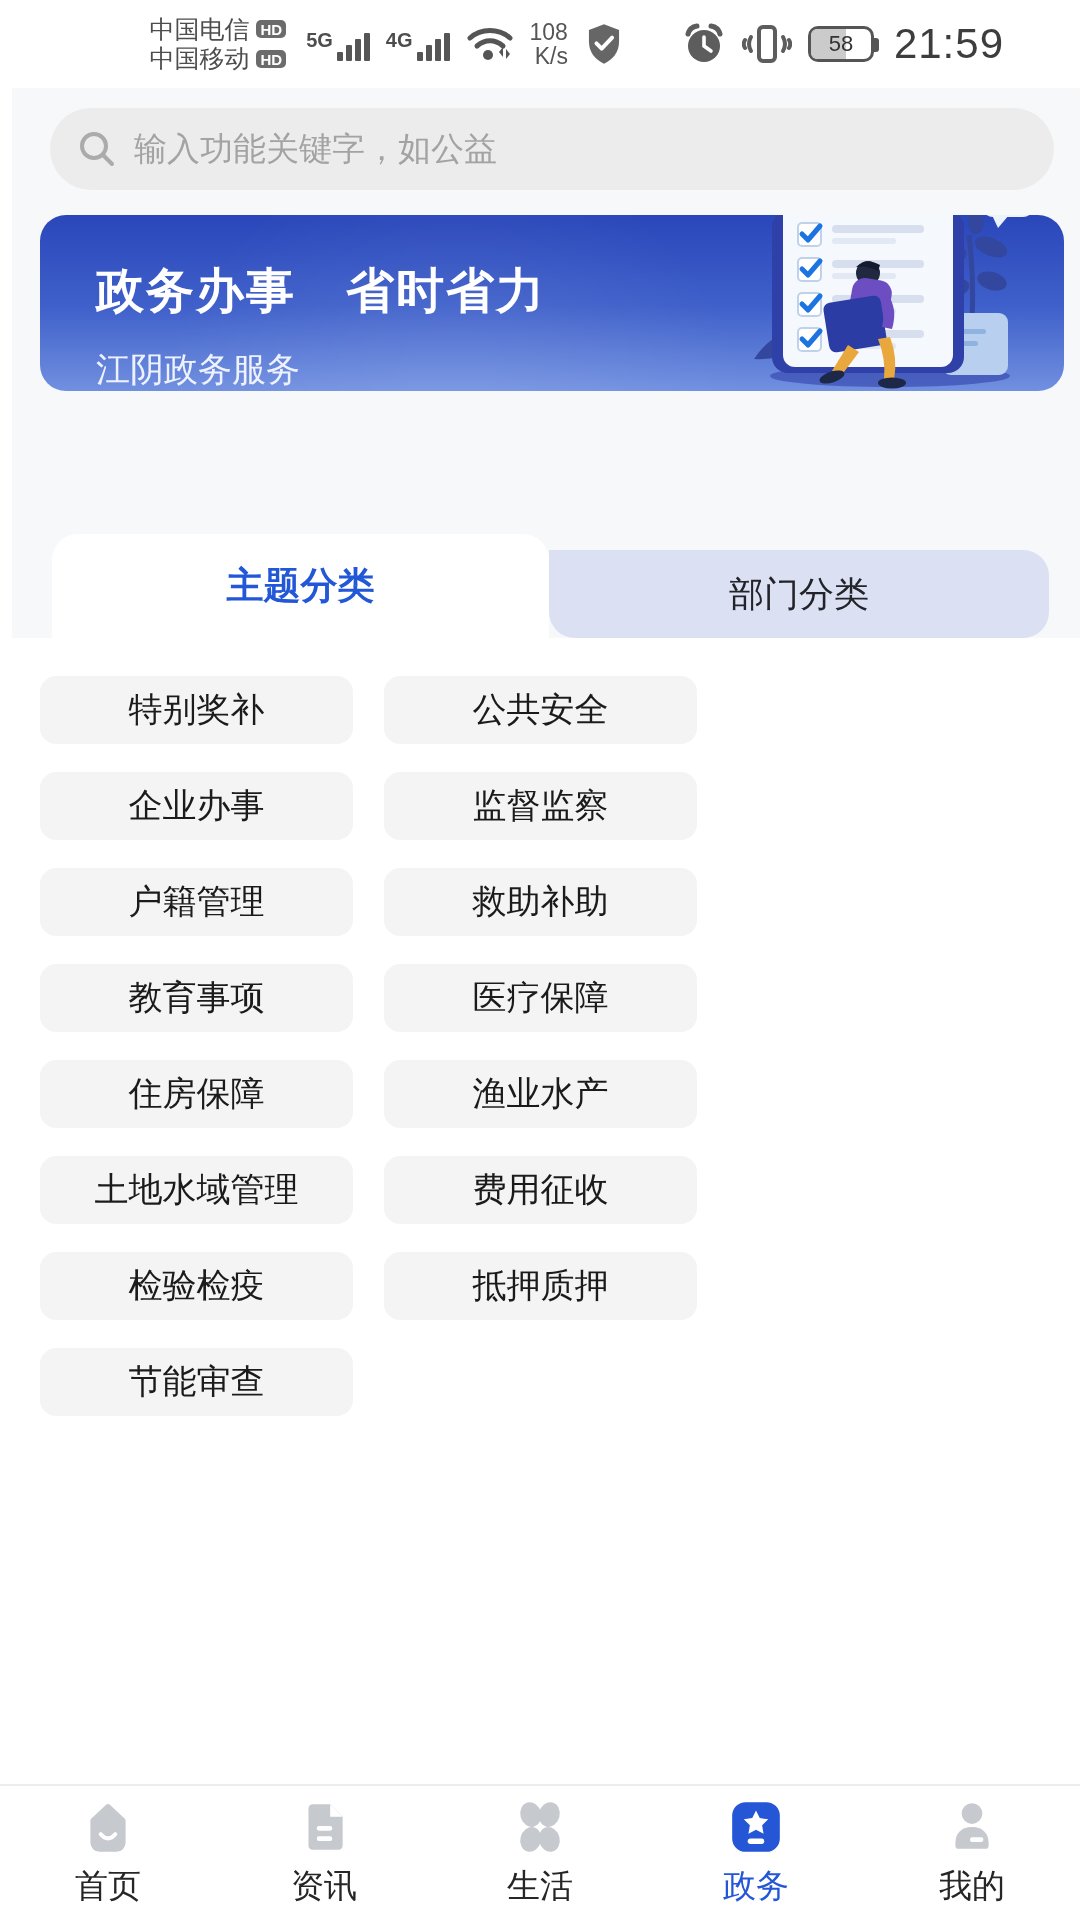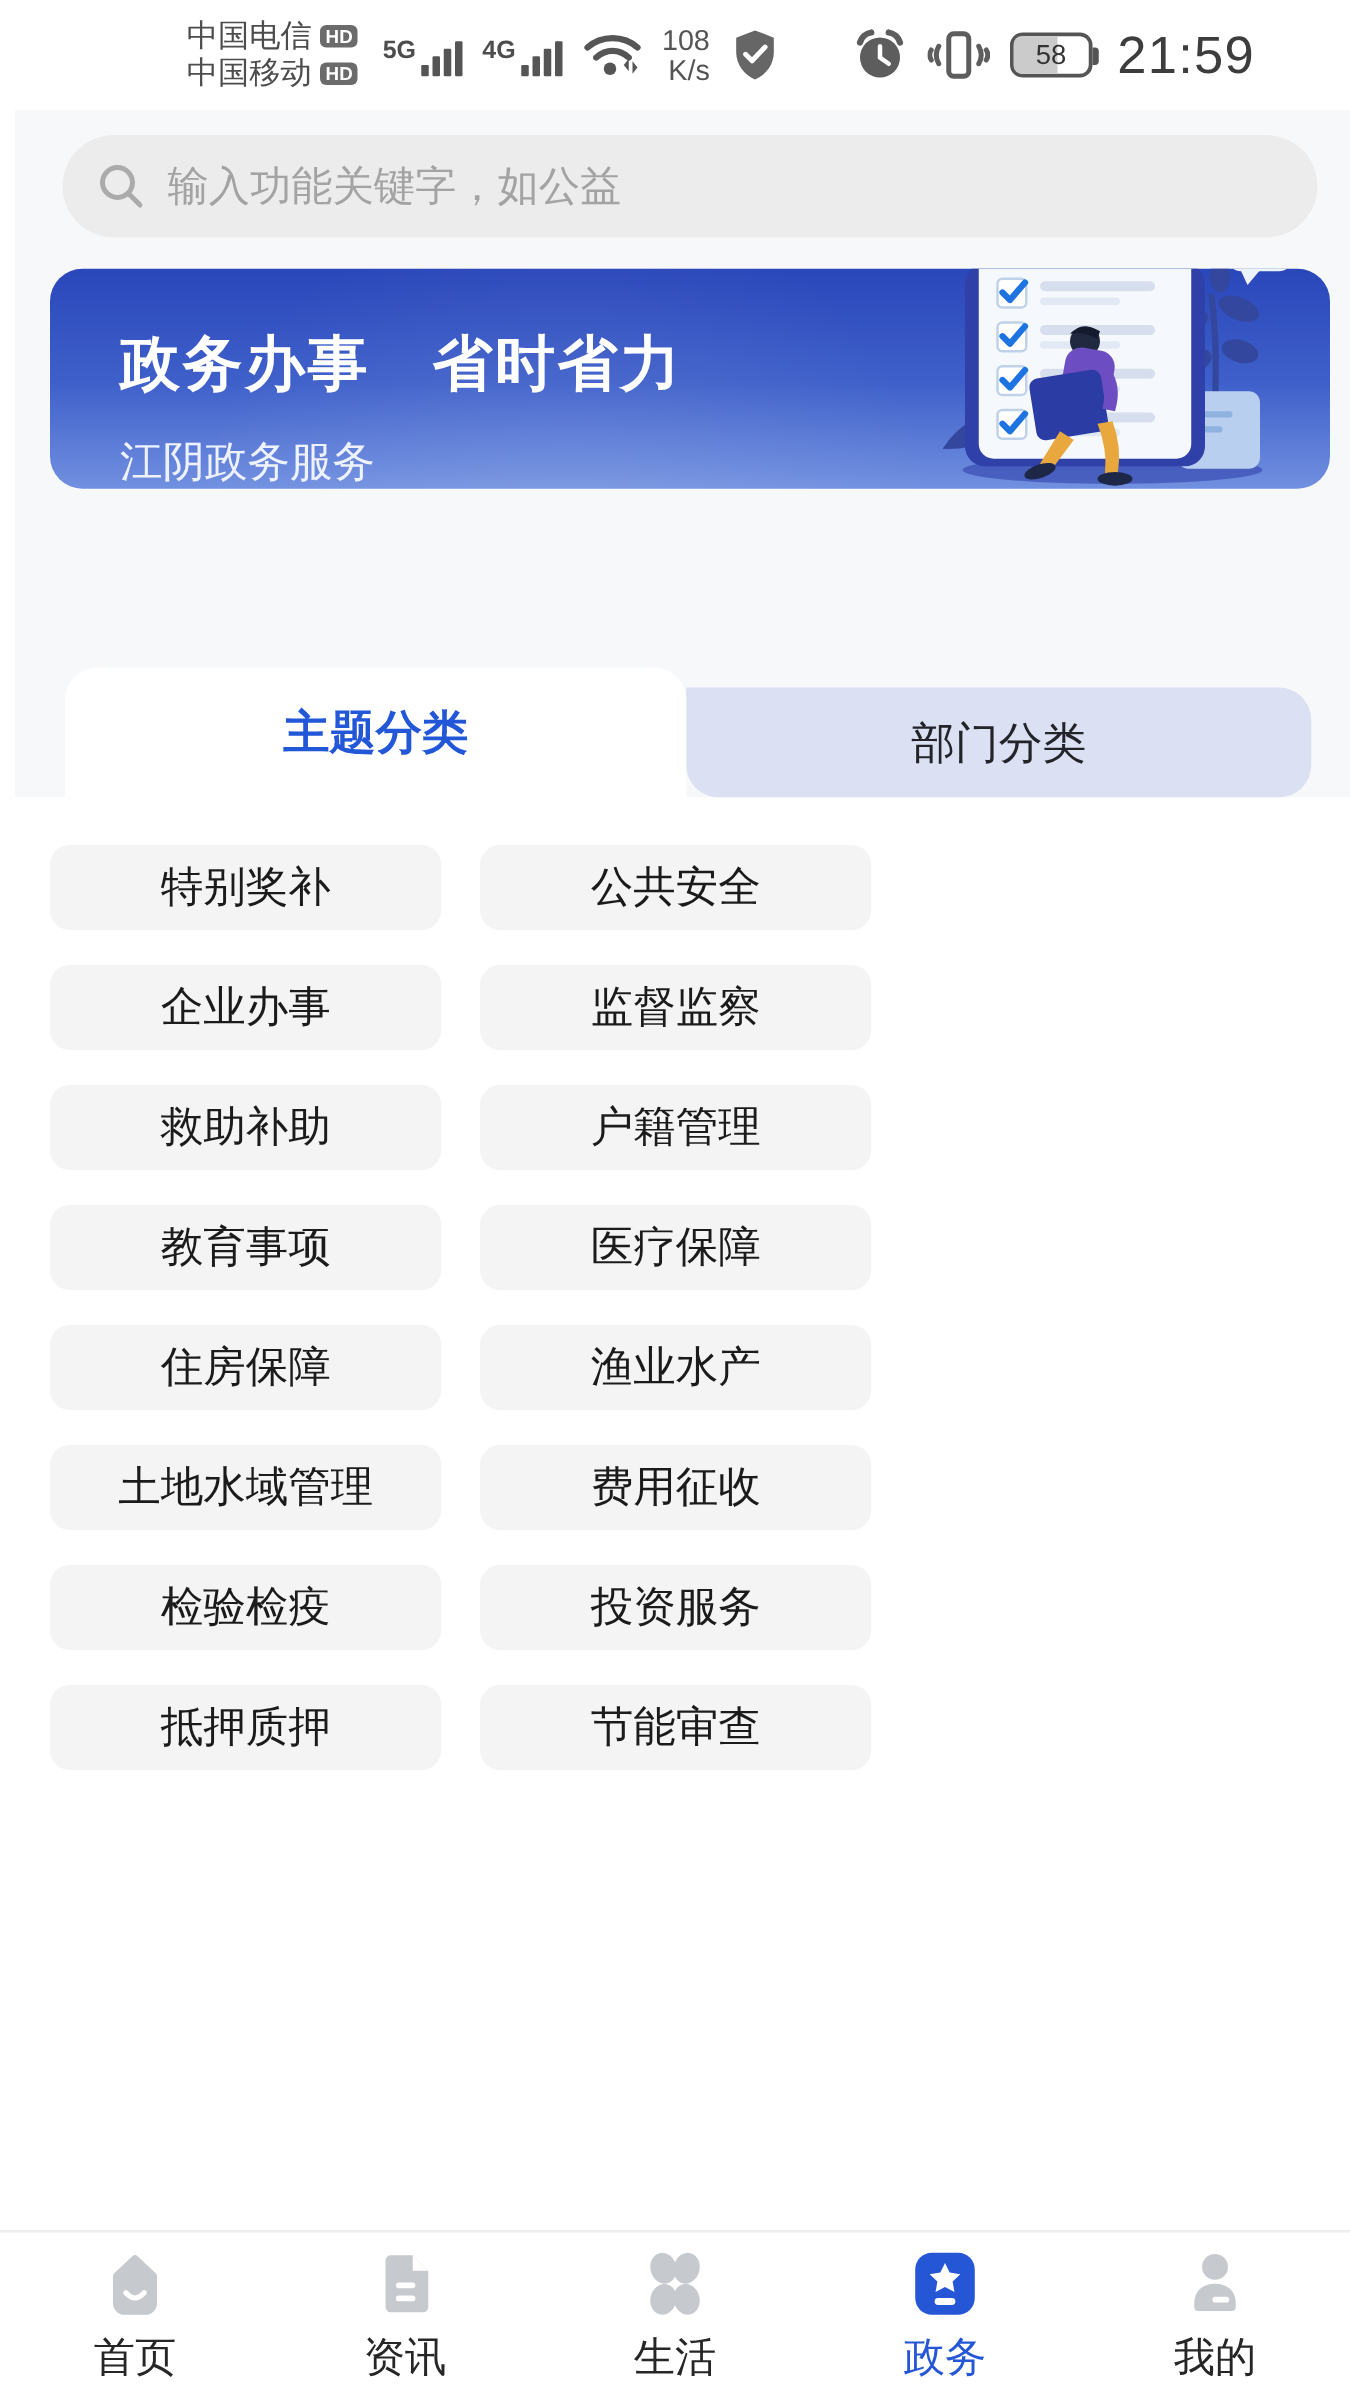--- a/index.html
+++ b/index.html
@@ -224,30 +224,29 @@
       <span>主题分类</span>
     </div>
   </div>
 
   <div class="panel">
     <div class="grid">
       <div class="gbtn">特别奖补</div>
       <div class="gbtn">公共安全</div>
       <div class="gbtn">企业办事</div>
       <div class="gbtn">监督监察</div>
+      <div class="gbtn">户籍管理</div>
       <div class="gbtn">救助补助</div>
-      <div class="gbtn">户籍管理</div>
       <div class="gbtn">教育事项</div>
       <div class="gbtn">医疗保障</div>
       <div class="gbtn">住房保障</div>
       <div class="gbtn">渔业水产</div>
       <div class="gbtn">土地水域管理</div>
       <div class="gbtn">费用征收</div>
       <div class="gbtn">检验检疫</div>
-      <div class="gbtn">投资服务</div>
       <div class="gbtn">抵押质押</div>
       <div class="gbtn">节能审查</div>
     </div>
   </div>
 
   <div class="tabbar">
     <div class="nav-item">
       <svg width="58" height="58" viewBox="0 0 56 56">
         <path d="M14 22 L28 9 L42 22 V43 a6 6 0 0 1 -6 6 H20 a6 6 0 0 1 -6 -6 Z" fill="#c6c9ce" stroke="#c6c9ce" stroke-width="6" stroke-linejoin="round"></path>
         <path d="M21 35 q7 8 14 0" stroke="#fff" stroke-width="4" fill="none" stroke-linecap="round"></path>

